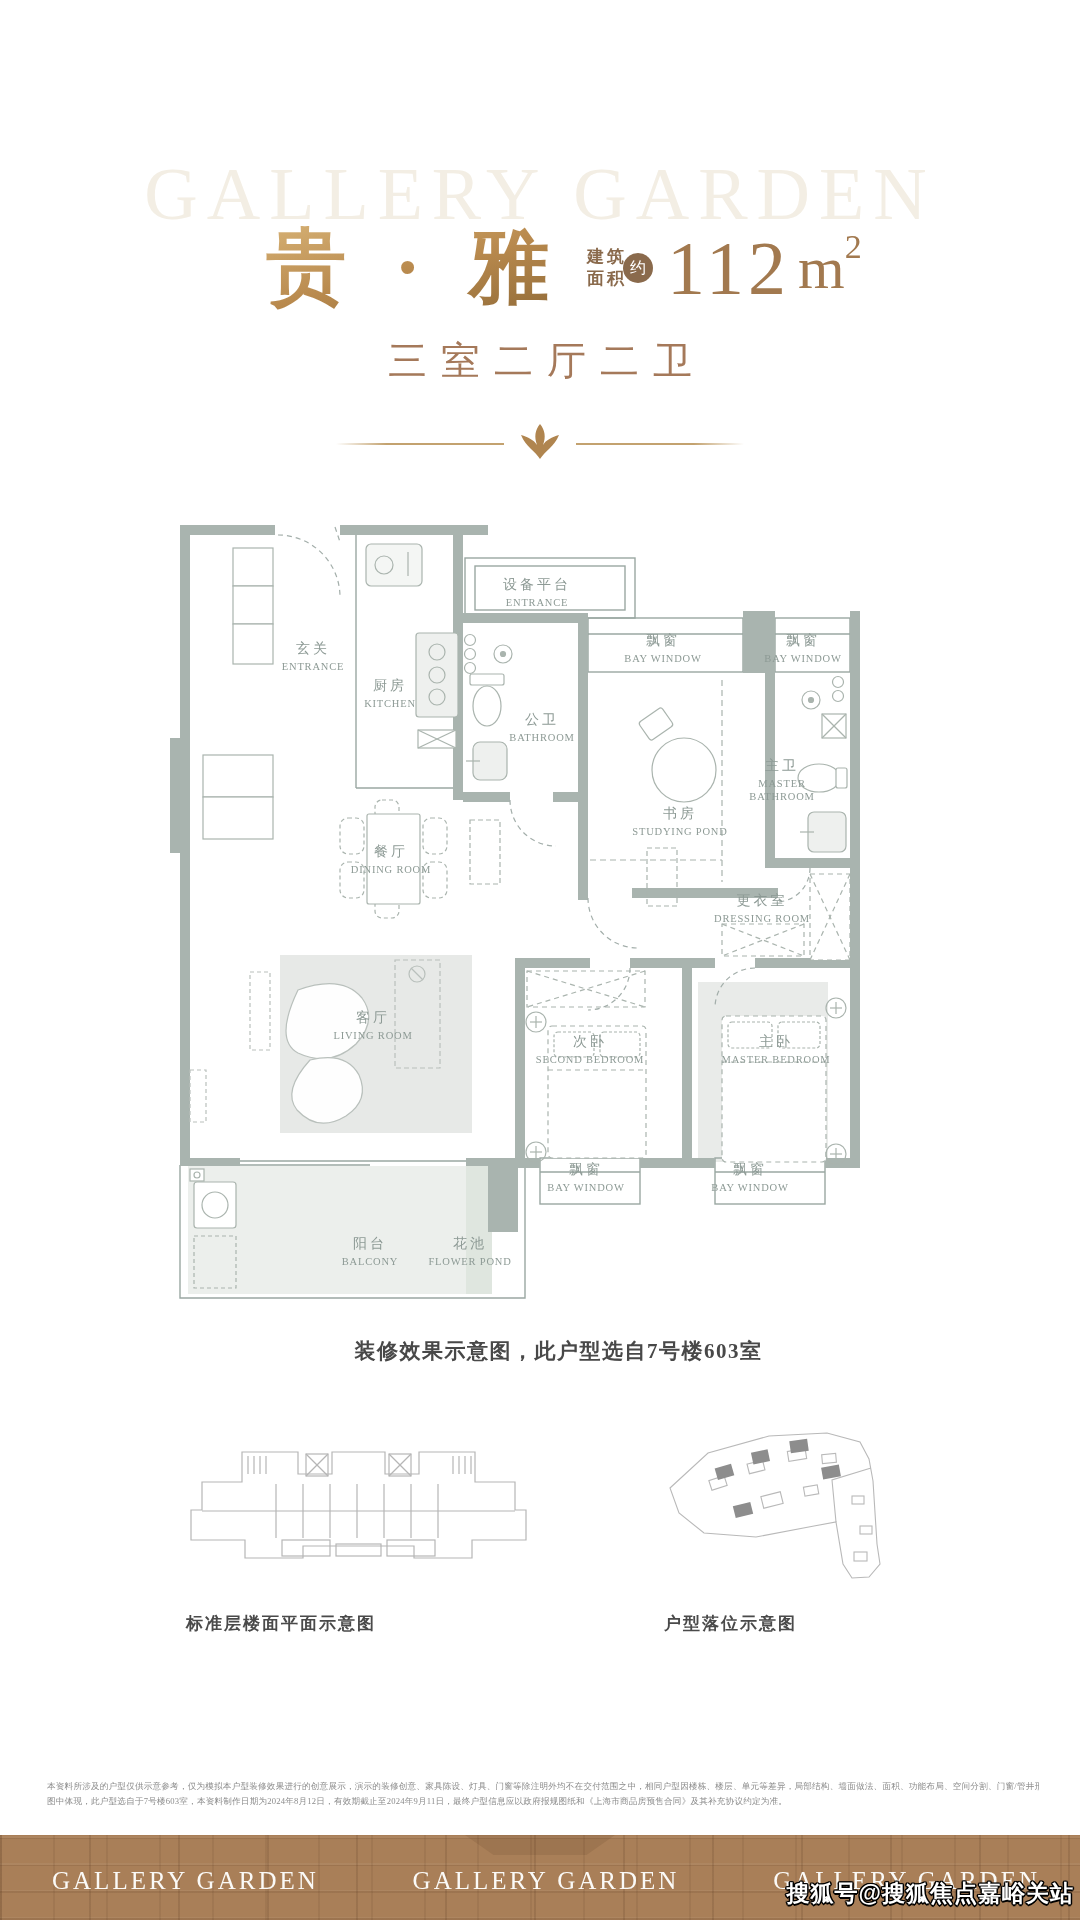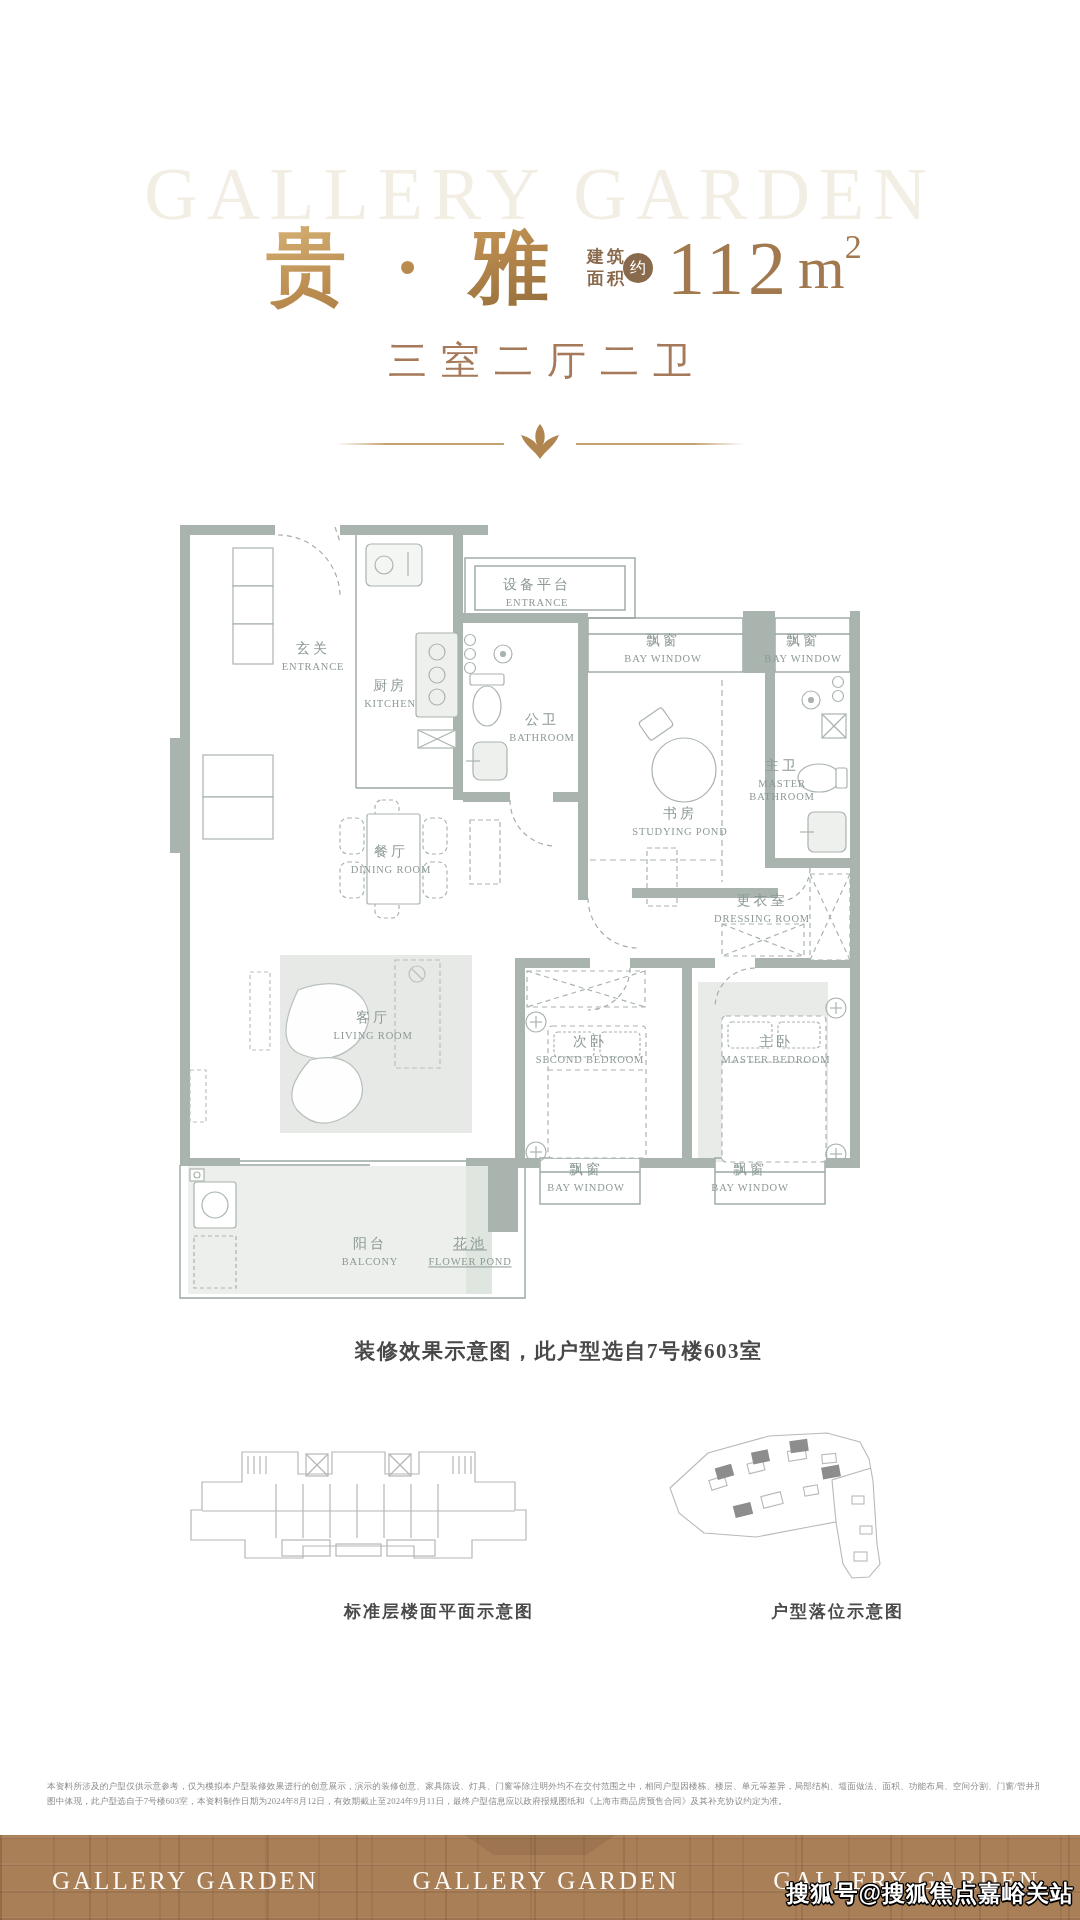--- a/index.html
+++ b/index.html
@@ -36,22 +36,22 @@
   .room-label{position:absolute;transform:translate(-50%,-50%);text-align:center;
     color:#8d9a95;width:140px;pointer-events:none;}
   .room-label .cn{font-size:14px;letter-spacing:3px;}
   .room-label .en{font-size:10.5px;letter-spacing:0.8px;margin-top:2px;line-height:1.25;}
   .plan-caption{position:absolute;top:1337px;left:0;right:0;text-align:center;font-size:21px;
     font-weight:700;color:#484848;letter-spacing:1.5px;padding-left:37px;}
 
   
   .diagram-left{position:absolute;left:186px;top:1438px;width:348px;height:150px;}
   .diagram-right{position:absolute;left:664px;top:1426px;width:240px;height:164px;}
-  .diagram-caption{position:absolute;text-align:right;font-size:17px;font-weight:700;
-    color:#4a4a4a;letter-spacing:2px;}
+  .diagram-caption{position:absolute;text-align:left;font-size:17px;font-weight:700;
+    color:#4a4a4a;letter-spacing:2px;margin-top:12px;}
   .cap-left{left:186px;top:1600px;width:348px;}
   .cap-right{left:664px;top:1600px;width:240px;}
 
   
   .disclaimer{position:absolute;left:47px;top:1779px;width:992px;color:#8b8b8b;
     font-size:8.6px;line-height:1.7;letter-spacing:0.2px;}
   .disclaimer div{white-space:nowrap;overflow:hidden;}
 
   
   .footer{position:absolute;left:0;top:1835px;width:1080px;height:85px;
@@ -358,21 +358,21 @@
           <div class="en">BAY WINDOW</div>
         </div>
         <div class="room-label" style="left: 580px; top: 748px;">
           <div class="cn">飘窗</div>
           <div class="en">BAY WINDOW</div>
         </div>
         <div class="room-label" style="left: 200px; top: 822px;">
           <div class="cn">阳台</div>
           <div class="en">BALCONY</div>
         </div>
-        <div class="room-label" style="left: 300px; top: 822px; text-decoration: underline;">
+        <div class="room-label" style="left: 300px; top: 822px;">
           <div class="cn">花池</div>
           <div class="en">FLOWER POND</div>
         </div>
       </div>
   </div>
 
   <div class="plan-caption">装修效果示意图，此户型选自7号楼603室</div>
 
   <div class="diagram-left">
     <svg width="348" height="150" viewBox="0 0 348 150">

